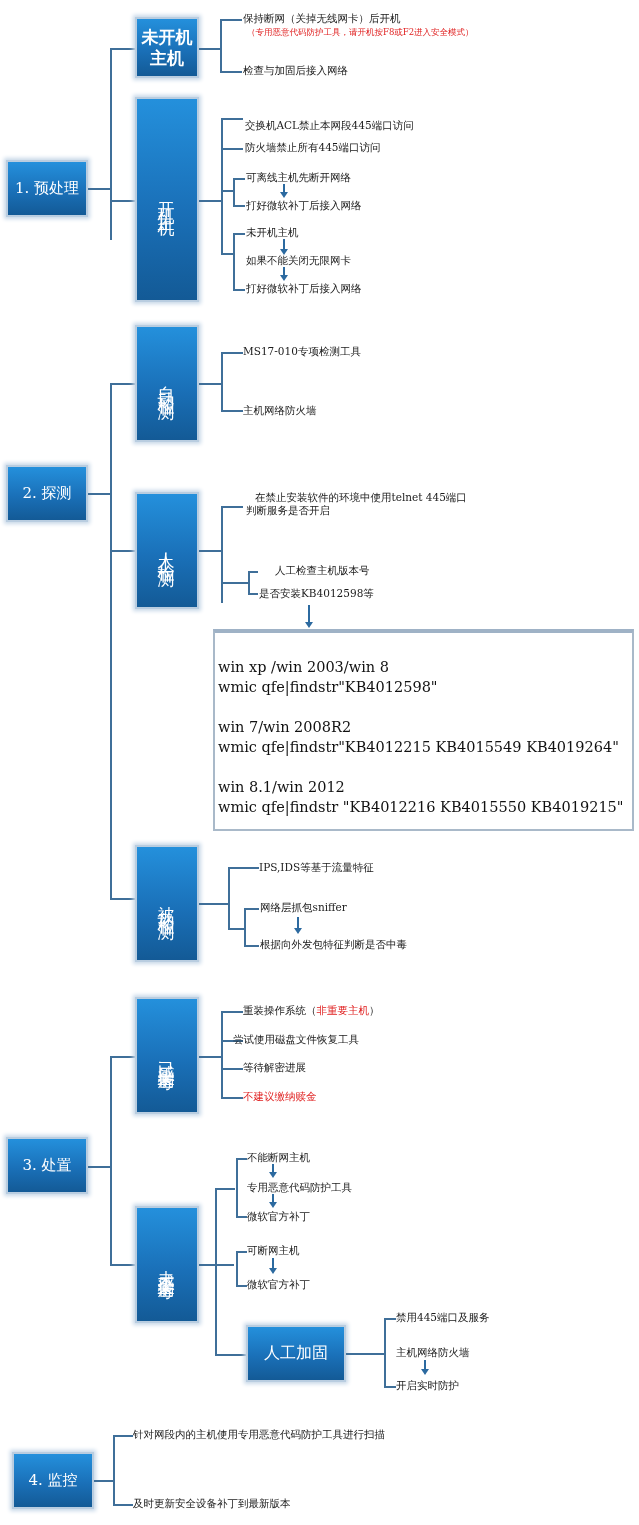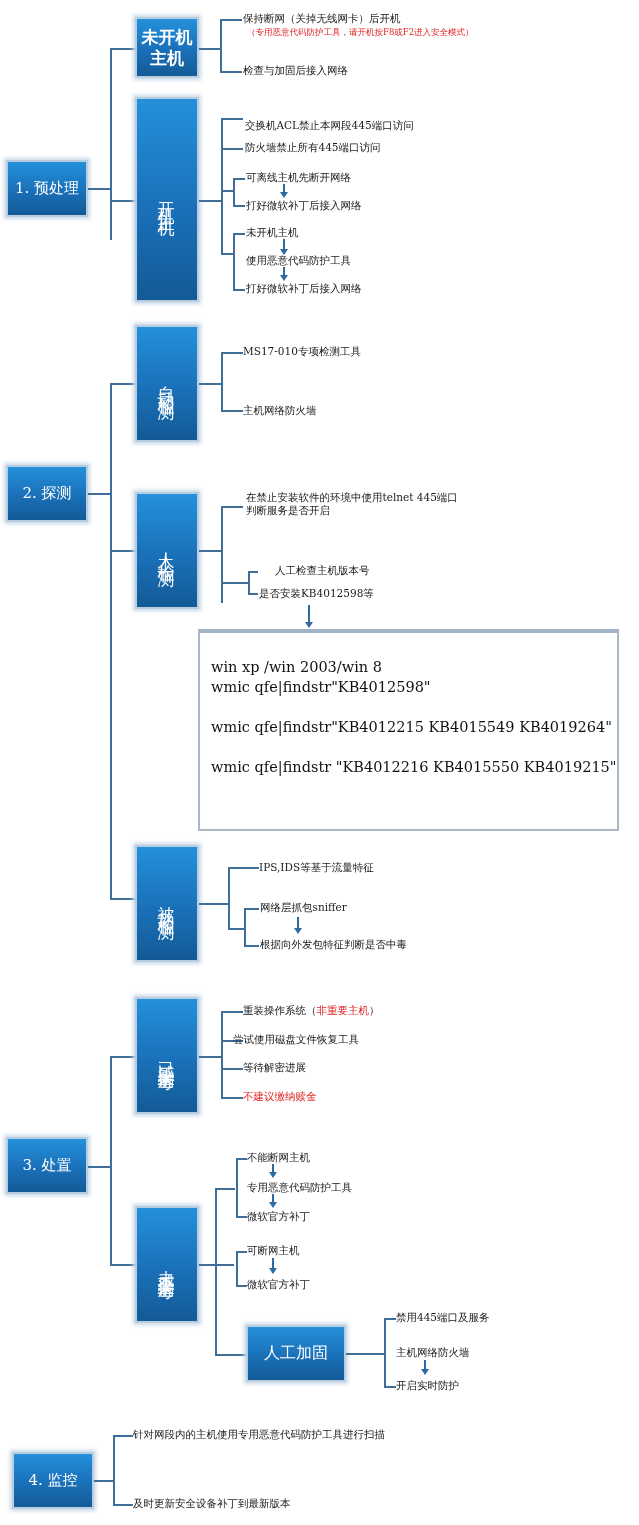--- a/index.html
+++ b/index.html
@@ -15,24 +15,24 @@
   .line { position:absolute; background:#3f6f99; }
   .h { height:1.5px; }
   .v { width:1.5px; }
   .leaf { position:absolute; font-size:10.5px; white-space:nowrap; line-height:13px; color:#1a1a1a;text-align:center; }
   .red { color:#e02020; }
   .note { font-size:8.5px; color:#e02020; }
   .arrow { position:absolute; width:0; height:0;
            border-left:4px solid transparent; border-right:4px solid transparent;
            border-top:6px solid #2c6aa0; }
   .ashaft { position:absolute; width:1.5px; background:#2c6aa0; }
-  .code { position:absolute; left:198px; top:629px; width:421px; height:202px; box-sizing:border-box;
+  .code { position:absolute; left:213px; top:629px; width:421px; height:202px; box-sizing:border-box;
           border:2px solid #a9b9c9; border-top:4px solid #9fb2c6; background:#fff;
           font-family:"DejaVu Serif","Liberation Serif",serif; font-size:14.5px; line-height:20px;
-          padding:24px 0 0 11px; white-space:pre; color:#111; }
+          padding:24px 0 0 3px; white-space:pre; color:#111; }
 </style>
 </head>
 <body>
 
 <div class="box" style="left:6px;top:160px;width:82px;height:57px;font-size:15px;">
     <span>1. 预处理</span>
   </div>
 <div class="line h" style="left:88px;top:188px;width:23px;"></div>
 <div class="line v" style="left:110px;top:48px;width:1.5px;height:192px;"></div>
 <div class="line h" style="left:110px;top:48px;width:26px;"></div>
@@ -68,21 +68,21 @@
 <div class="ashaft" style="left:283px;top:184px;height:9px;"></div>
 <div class="arrow" style="left:280px;top:192px;"></div>
 <div class="leaf" style="left:246px;top:199px;">打好微软补丁后接入网络</div>
 
 <div class="line v" style="left:233px;top:233px;height:57px;"></div>
 <div class="line h" style="left:233px;top:233px;width:12px;"></div>
 <div class="line h" style="left:233px;top:289px;width:12px;"></div>
 <div class="leaf" style="left:246px;top:226px;">未开机主机</div>
 <div class="ashaft" style="left:283px;top:239px;height:11px;"></div>
 <div class="arrow" style="left:280px;top:249px;"></div>
-<div class="leaf" style="left:246px;top:254px;">使用恶意代码防护工具</div>
+<div class="leaf" style="left:246px;top:254px;">如果不能关闭无限网卡</div>
 <div class="ashaft" style="left:283px;top:267px;height:9px;"></div>
 <div class="arrow" style="left:280px;top:275px;"></div>
 <div class="leaf" style="left:246px;top:282px;">打好微软补丁后接入网络</div>
 
 <div class="box" style="left:6px;top:465px;width:82px;height:57px;font-size:15px;">
     <span>2. 探测</span>
   </div>
 <div class="line h" style="left:88px;top:493px;width:23px;"></div>
 <div class="line v" style="left:110px;top:383px;height:516px;"></div>
 <div class="line h" style="left:110px;top:383px;width:26px;"></div>
@@ -99,31 +99,31 @@
 <div class="leaf" style="left:243px;top:345px;">MS17-010专项检测工具</div>
 <div class="leaf" style="left:243px;top:404px;">主机网络防火墙</div>
 
 <div class="box" style="left:135px;top:492px;width:64px;height:117px;font-size:17px;">
     <span class="vtxt">人工检测</span>
   </div>
 <div class="line h" style="left:199px;top:550px;width:22px;"></div>
 <div class="line v" style="left:221px;top:506px;height:97px;"></div>
 <div class="line h" style="left:221px;top:506px;width:22px;"></div>
 <div class="line h" style="left:221px;top:582px;width:27px;"></div>
-<div class="leaf" style="left:246px;top:491px;">在禁止安装软件的环境中使用telnet 445端口</div>
+<div class="leaf" style="left:255px;top:491px;">在禁止安装软件的环境中使用telnet 445端口</div>
 <div class="leaf" style="left:246px;top:504px;">判断服务是否开启</div>
 <div class="line v" style="left:248px;top:571px;height:23px;"></div>
 <div class="line h" style="left:248px;top:571px;width:10px;"></div>
 <div class="line h" style="left:248px;top:593px;width:10px;"></div>
 <div class="leaf" style="left:259px;top:564px;margin-left:16px;">人工检查主机版本号</div>
 <div class="leaf" style="left:259px;top:587px;">是否安装KB4012598等</div>
 <div class="ashaft" style="left:308px;top:605px;height:18px;"></div>
 <div class="arrow" style="left:305px;top:622px;"></div>
 
-<div class="code"><div>win xp /win 2003/win 8</div><div>wmic qfe|findstr"KB4012598"</div><div style="height:20px;"></div><div>wmic qfe|findstr"KB4012215 KB4015549 KB4019264"</div><div style="height:20px;"></div><div>wmic qfe|findstr "KB4012216 KB4015550 KB4019215"</div></div>
+<div class="code"><div>win xp /win 2003/win 8</div><div>wmic qfe|findstr"KB4012598"</div><div style="height:20px;"></div><div>win 7/win 2008R2</div><div>wmic qfe|findstr"KB4012215 KB4015549 KB4019264"</div><div style="height:20px;"></div><div>win 8.1/win 2012</div><div>wmic qfe|findstr "KB4012216 KB4015550 KB4019215"</div></div>
 
 <div class="box" style="left:135px;top:845px;width:64px;height:117px;font-size:17px;">
     <span class="vtxt">被动检测</span>
   </div>
 <div class="line h" style="left:199px;top:903px;width:30px;"></div>
 <div class="line v" style="left:228px;top:867px;height:62px;"></div>
 <div class="line h" style="left:228px;top:867px;width:31px;"></div>
 <div class="line h" style="left:228px;top:928px;width:17px;"></div>
 <div class="leaf" style="left:259px;top:861px;">IPS,IDS等基于流量特征</div>
 <div class="line v" style="left:244px;top:908px;height:38px;"></div>

